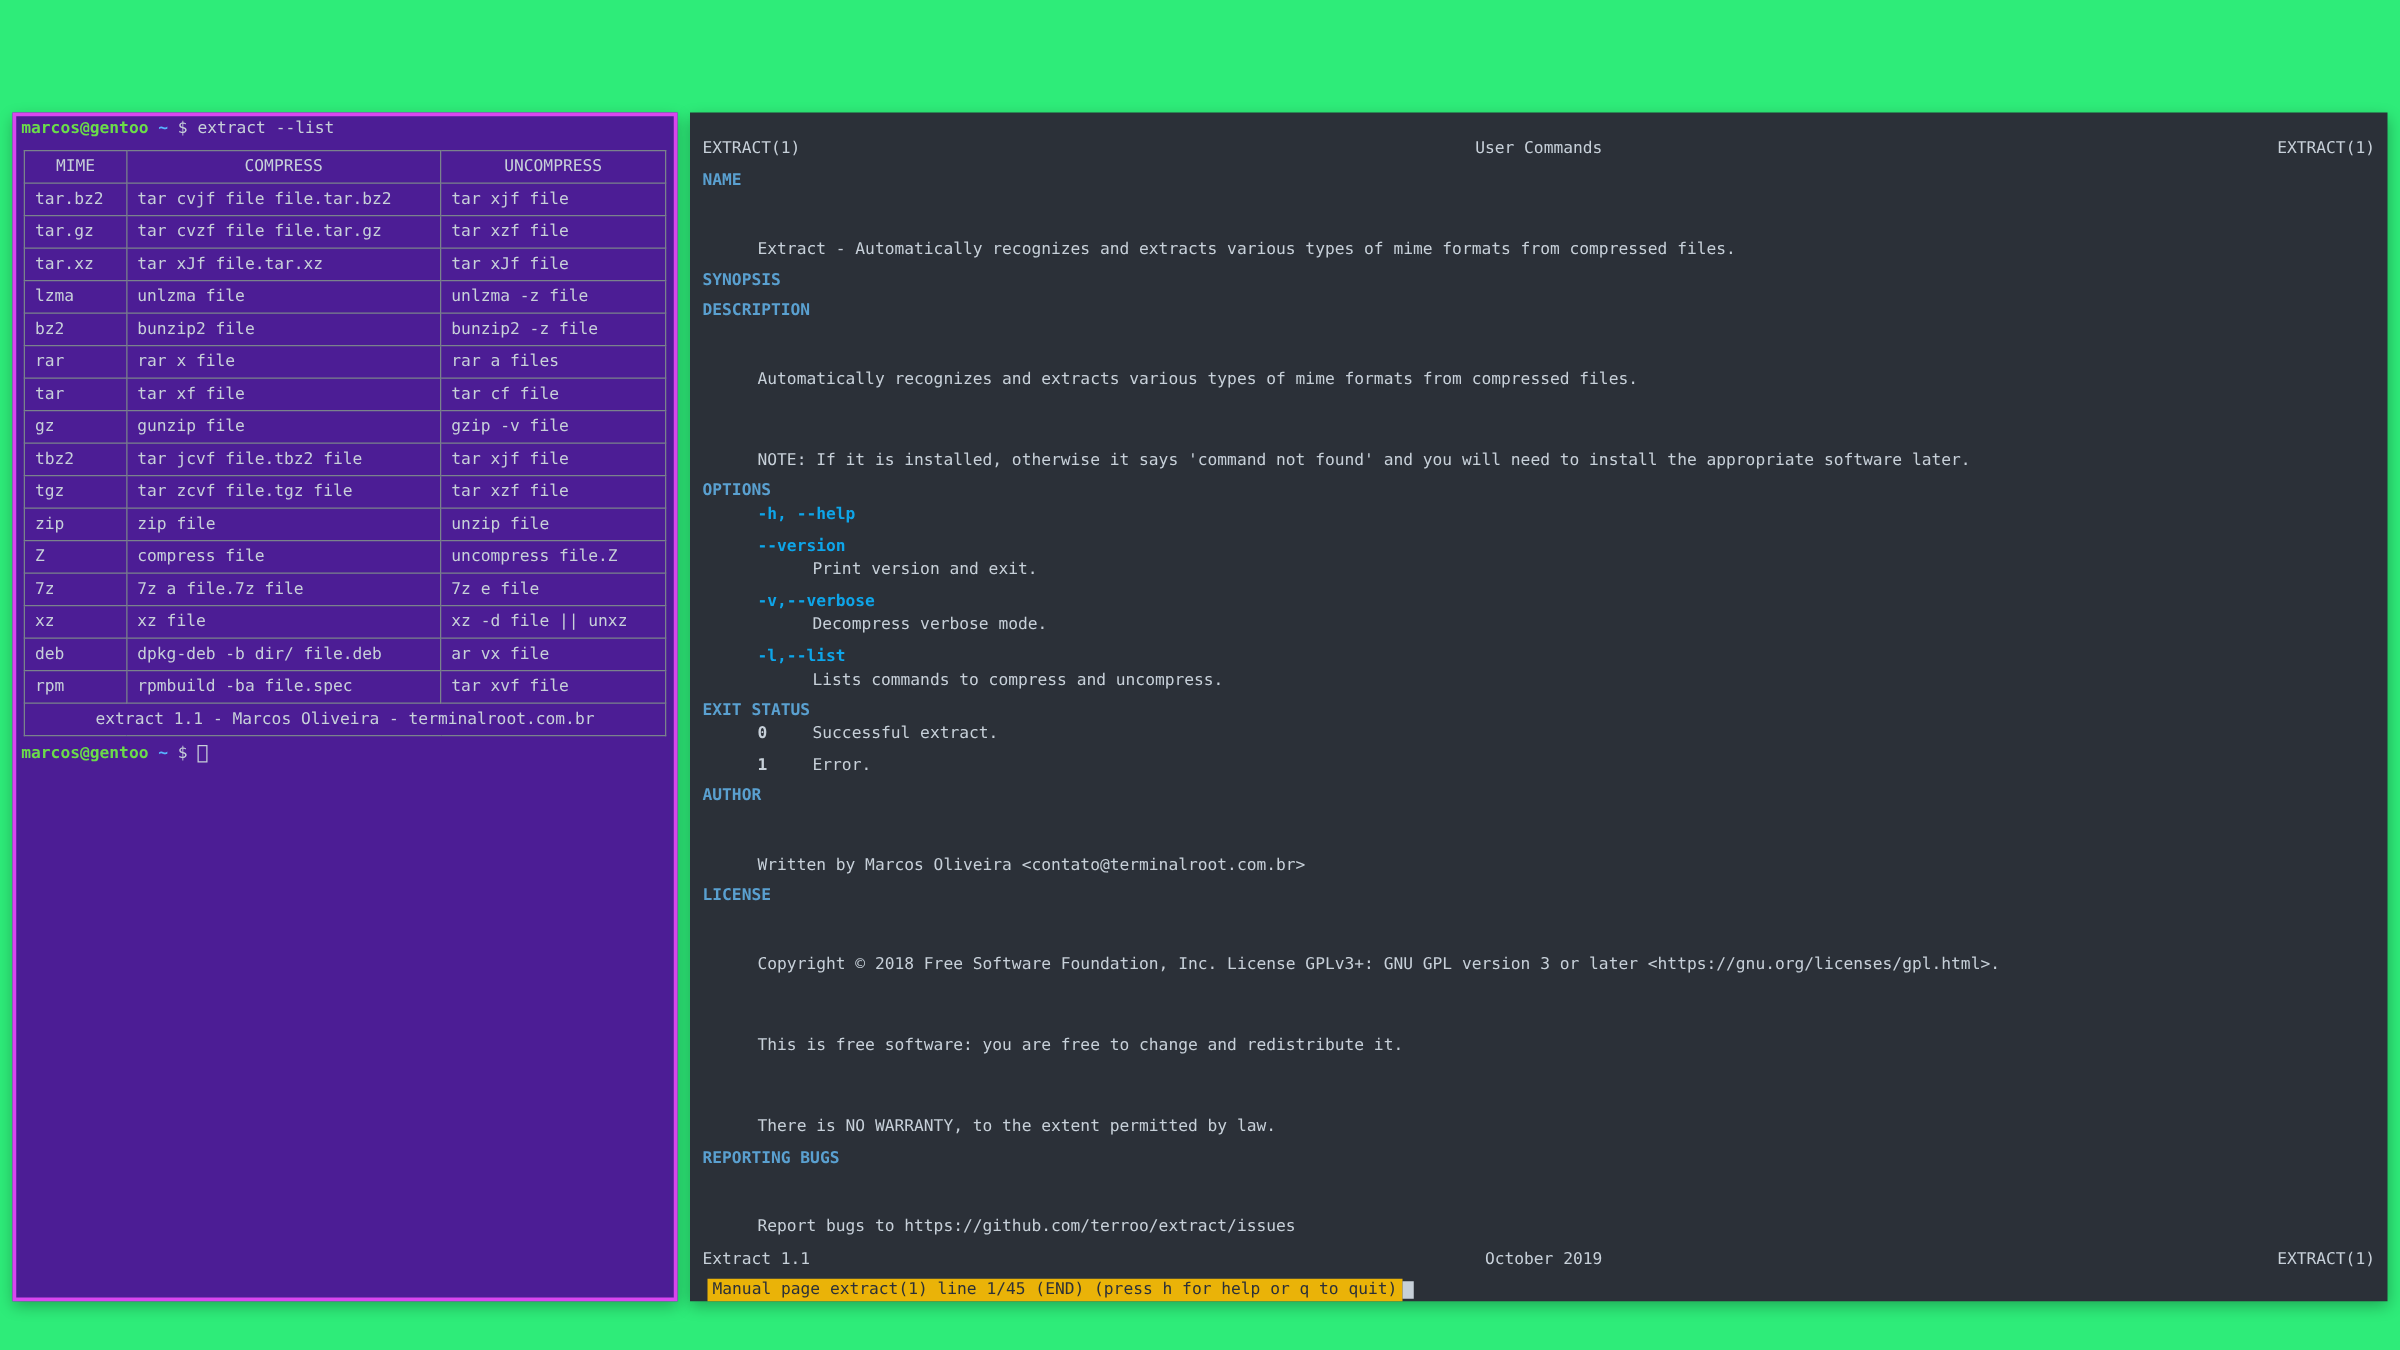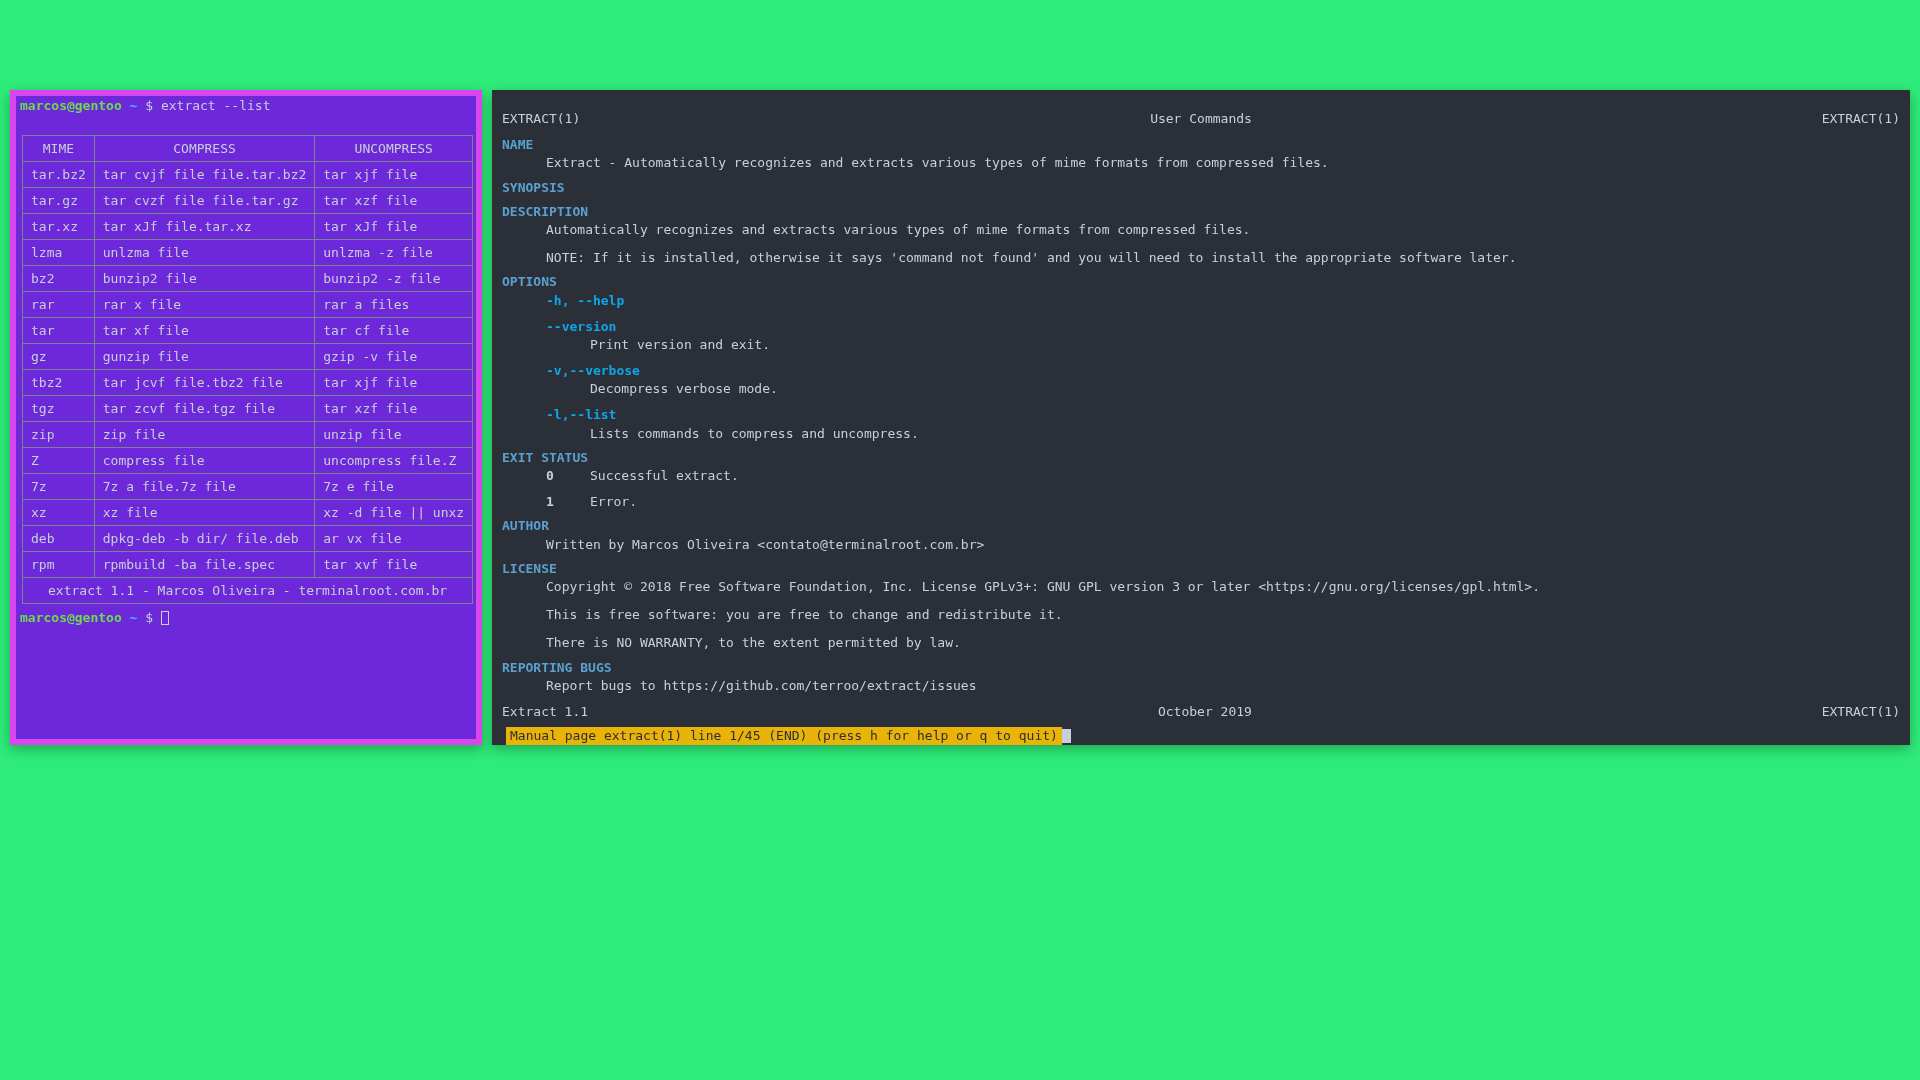--- a/index.html
+++ b/index.html
@@ -10,24 +10,24 @@
     width: 1920px;
     height: 1080px;
     overflow: hidden;
   }
   .wrap {
     display: flex;
     gap: 10px;
     padding: 90px 10px 10px 10px;
   }
   .terminal-left {
-    background: #6d28d9;
-    color: #c7d0d9;
-    width: 472px;
-    border: 6px solid #d946ef;
+    background: #4c1d95;
+    color: #c7d0d9;
+    width: 532px;
+    border: 3px solid #d946ef;
     box-shadow: 0 4px 12px rgba(0,0,0,0.3);
   }
   .terminal-right {
     background: #2b3038;
     color: #c7d0d9;
     flex: 1;
     min-height: 626px;
     box-shadow: 0 4px 12px rgba(0,0,0,0.3);
     padding: 18px 10px 0 10px;
     position: relative;
@@ -43,41 +43,41 @@
   .cmd { color: #c7d0d9; }
   .cursor {
     display: inline-block;
     width: 8px;
     height: 14px;
     border: 1px solid #c7d0d9;
     vertical-align: text-bottom;
   }
   .tbl {
     border-collapse: collapse;
-    margin: 20px 6px 4px 6px;
+    margin: 8px 6px 4px 6px;
     width: calc(100% - 12px);
   }
   .tbl th, .tbl td {
     border: 1px solid #7a828c;
     padding: 5px 8px;
     text-align: left;
     color: #c7d0d9;
     white-space: nowrap;
   }
   .tbl th { text-align: center; font-weight: normal; }
   .tbl tfoot td { text-align: center; }
   
   .man-head, .man-foot {
     display: flex;
     justify-content: space-between;
     color: #c7d0d9;
     padding: 2px 0;
   }
   .section { color: #5aa0d0; font-weight: bold; margin-top: 6px; }
-  .indent { padding-left: 44px; }
+  .indent { padding-left: 44px; margin-top: 37px; }
   .indent2 { padding-left: 88px; }
   .link { color: #7fb8e0; text-decoration: underline; }
   .opt { color: #0ea5e9; font-weight: bold; padding-left: 44px; }
   .bar {
     background: #eab308;
     color: #2b3038;
     display: inline-block;
     padding: 0 4px;
     margin-top: 4px;
     margin-left: 4px;

